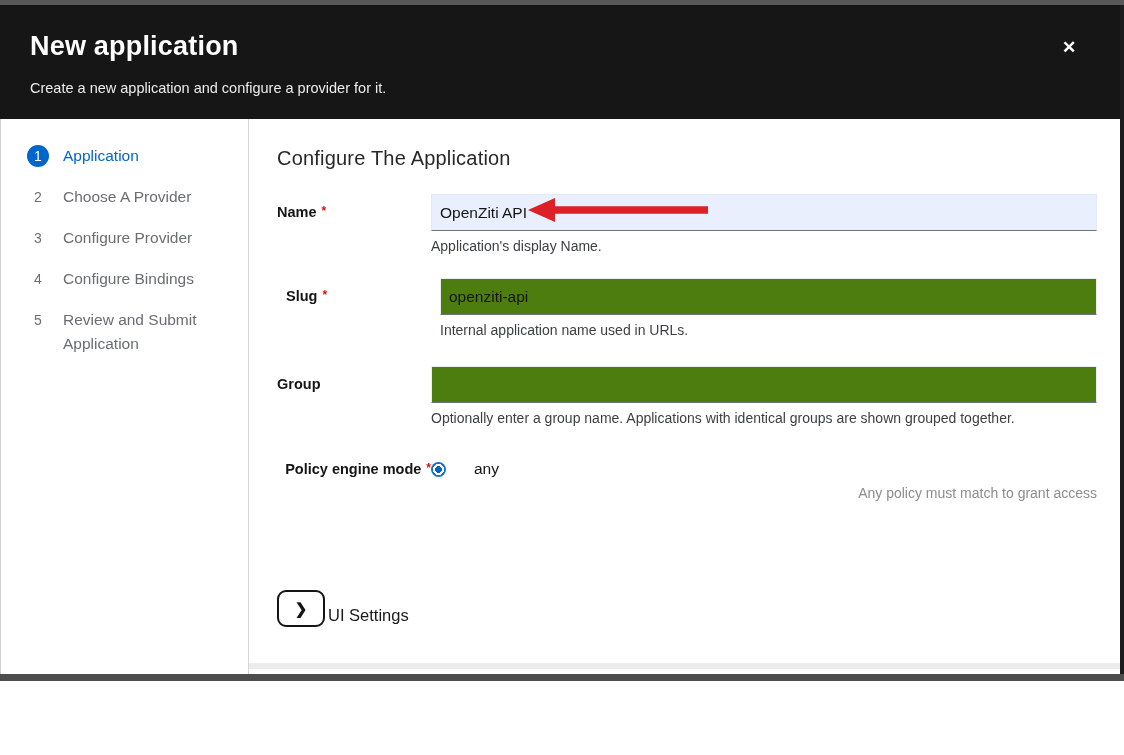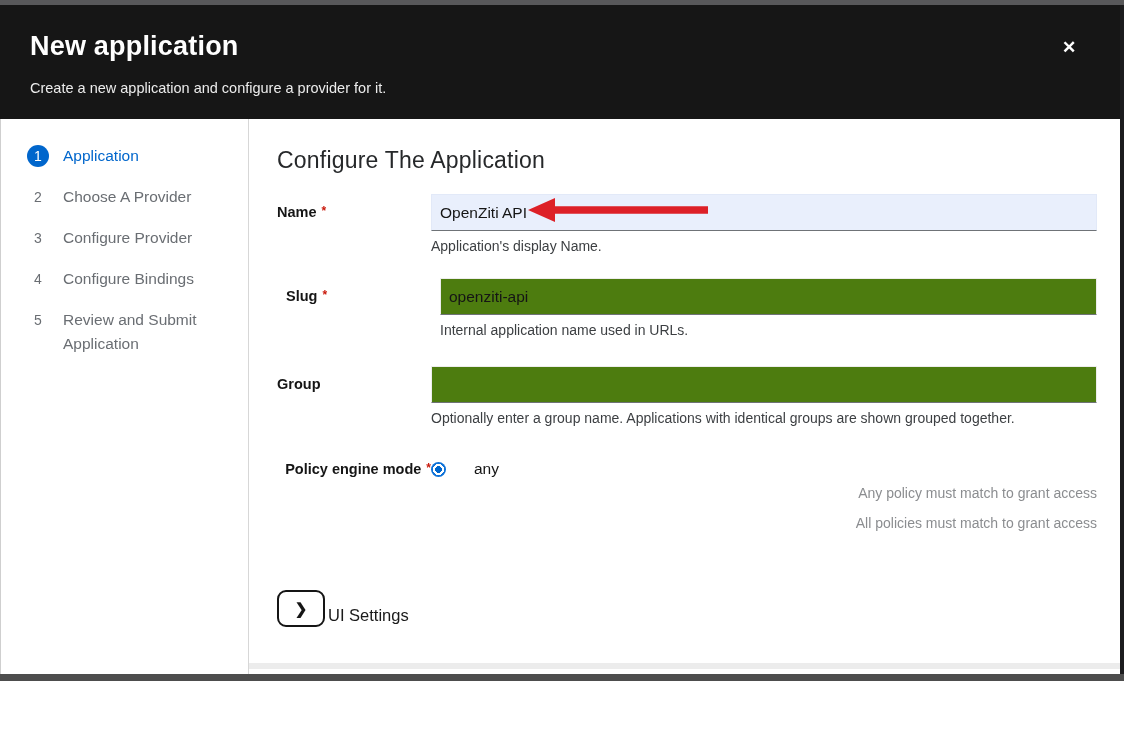--- a/index.html
+++ b/index.html
@@ -53,21 +53,21 @@
     font-size:14px; color:#6a6e73; border-radius:50%;
   }
   .step-label { font-size:15.5px; line-height:24px; color:#6a6e73; max-width:150px; margin-top:-1px; }
   .step.active .step-num { background:#0066cc; color:#fff; }
   .step.active .step-label { color:#0066cc; }
 
   
   .wizard-main { position:absolute; left:248px; right:0; top:0; bottom:0; }
   .pane-heading {
     position:absolute; left:28px; top:28px;
-    font-size:23px; font-weight:500; color:#26282a; letter-spacing:.2px;
+    font-size:20px; font-weight:500; color:#26282a; letter-spacing:.2px;
   }
 
   .form-row { position:absolute; left:28px; right:23px; display:flex; }
   .row-name   { top:75px; }
   .row-slug   { top:159px;margin-left:9px; }
   .row-group  { top:247px; }
   .row-policy { top:339px;text-align:right; }
   .field-label {
     flex:none; width:154px; padding-top:10px;
     font-size:14.5px; font-weight:600; color:#151515;
@@ -196,21 +196,20 @@
       <div class="form-row row-policy">
         <div class="field-label">
           <span>Policy engine mode</span><span class="req">*</span>
         </div>
         <div class="field-control">
           <div class="radio-line checked">
             <span class="radio-dot"></span>
             <span class="radio-label">any</span>
           </div>
           <div class="radio-helper">Any policy must match to grant access</div>
-          <div class="radio-helper">All policies must match to grant access</div>
         </div>
       </div>
 
       <div class="ui-settings">
         <button class="expand-btn">❯</button>
         <span class="ui-settings-label">UI Settings</span>
       </div>
 
       <div class="footer-sep"></div>
 

